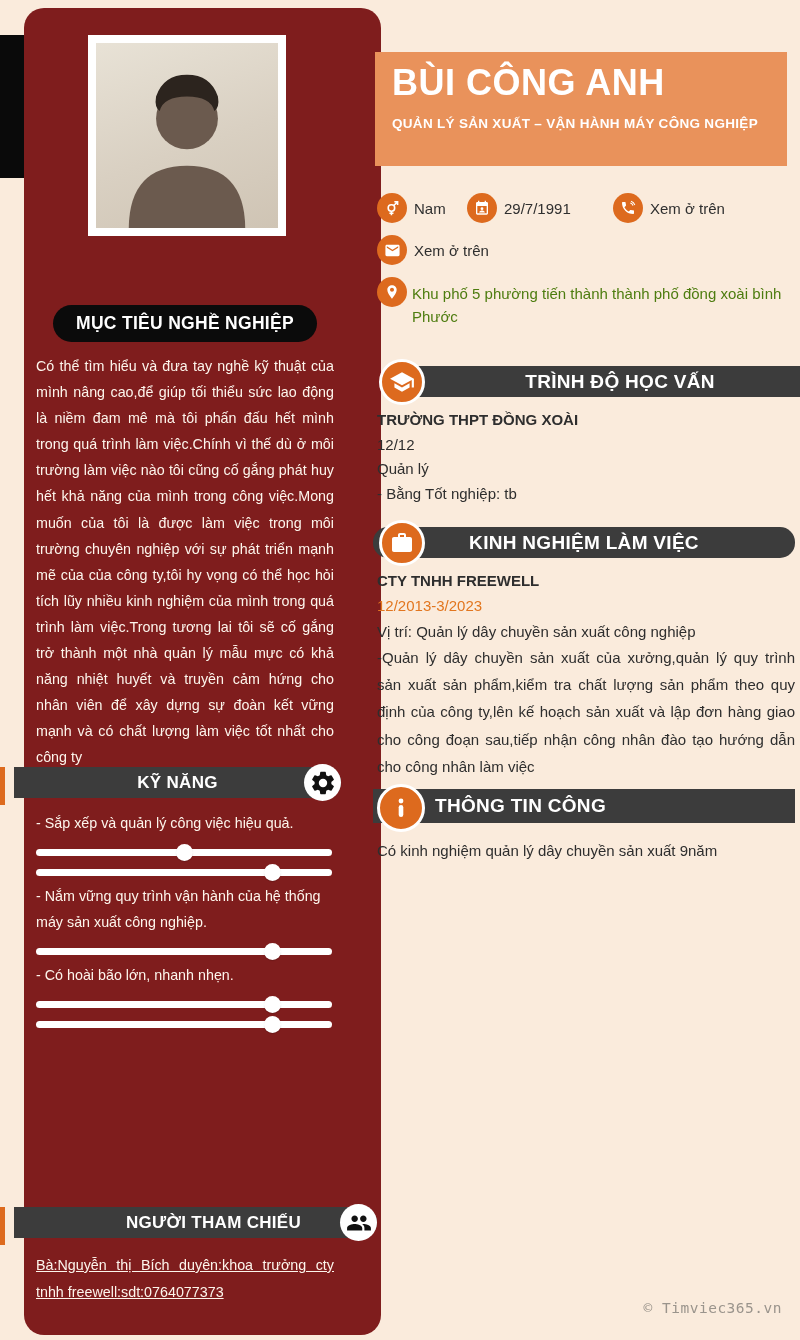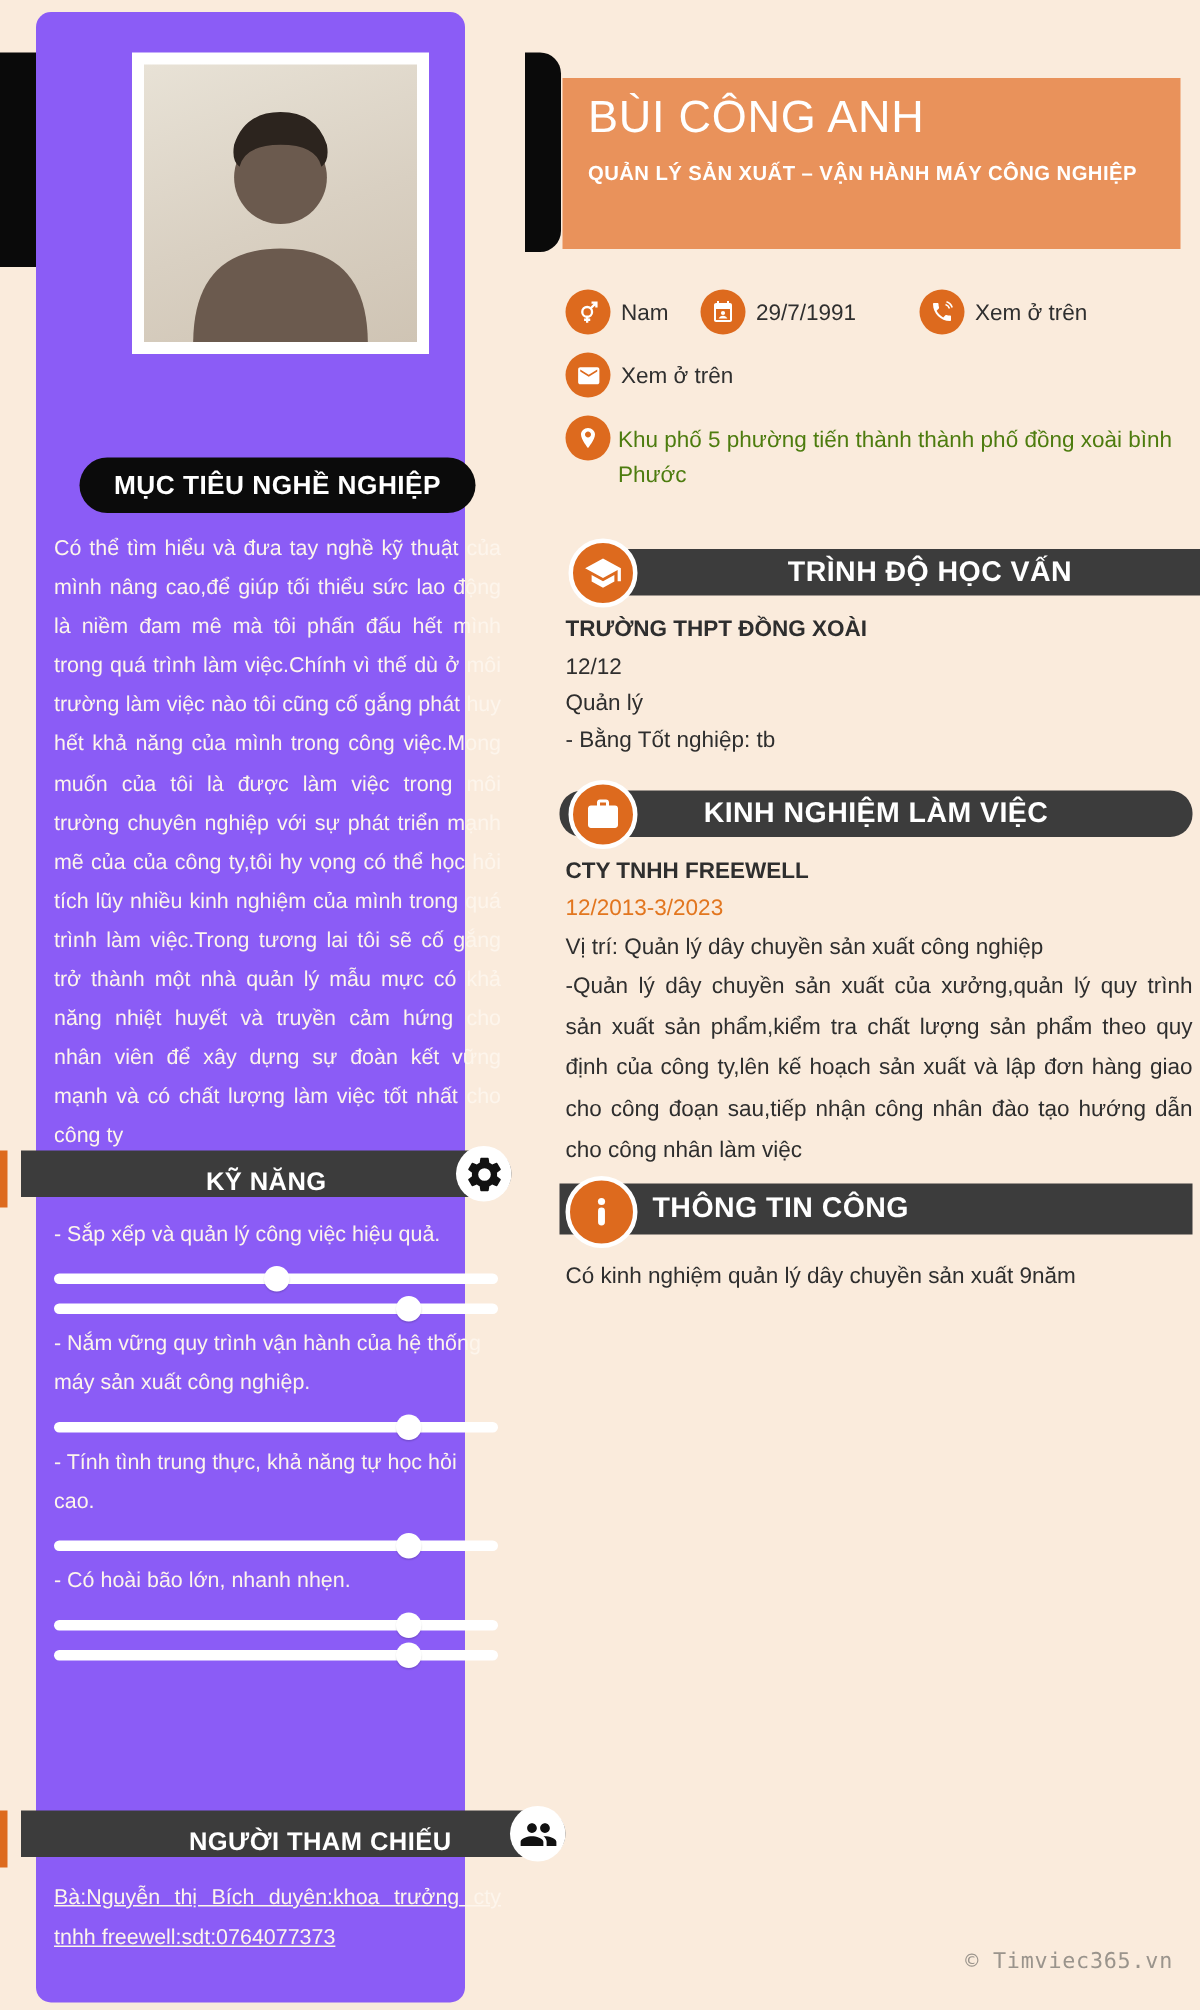--- a/index.html
+++ b/index.html
@@ -6,53 +6,53 @@
   body{
     width:800px;height:1340px;position:relative;overflow:hidden;
     background:#FAEBDC;
     font-family:"Liberation Sans","DejaVu Sans",sans-serif;
     color:#2e2e2e;
   }
   
   .black-strip-left{position:absolute;left:0;top:35px;width:37px;height:143px;background:#0a0a0a;}
   .black-tab-right{position:absolute;left:350px;top:35px;width:24px;height:133px;background:#0a0a0a;border-radius:0 14px 14px 0;}
   
-  .sidebar{position:absolute;left:24px;top:8px;width:286px;height:1327px;background:#8b5cf6;border-radius:10px;}
+  .sidebar{position:absolute;left:24px;top:8px;width:357px;height:1327px;background:#7f1d1d;border-radius:20px;}
   .photo-frame{position:absolute;left:64px;top:27px;width:198px;height:201px;background:#fff;}
   .photo{position:absolute;left:8px;top:8px;right:8px;bottom:8px;background:linear-gradient(160deg,#e8e2d6 0%,#d9d0c2 55%,#cfc4b4 100%);overflow:hidden;}
   .photo svg{position:absolute;left:0;top:12px;width:100%;height:100%;}
   .pill-title{
     position:absolute;left:29px;top:297px;width:264px;height:37px;background:#0b0b0b;border-radius:19px;
     color:#fff;font-weight:bold;font-size:17.5px;display:flex;align-items:center;justify-content:center;letter-spacing:.3px;
   }
   .objective-body{
     position:absolute;left:12px;top:345px;width:298px;color:#fdf5ec;
     font-size:14.3px;line-height:26.1px;text-align:justify;
   }
   
   .side-bar-header{
     position:absolute;left:-10px;width:327px;height:31px;background:#3C3C3C;border-radius:0 16px 16px 0;
-    color:#fff;font-weight:bold;font-size:17px;display:flex;align-items:flex-end;justify-content:center;letter-spacing:.3px;
+    color:#fff;font-weight:bold;font-size:17px;display:flex;align-items:center;justify-content:center;letter-spacing:.3px;
   }
   .side-bar-header .disc{
     position:absolute;right:0;top:-3px;width:37px;height:37px;background:#fff;border-radius:50%;
     display:flex;align-items:center;justify-content:center;
   }
   .side-tab{position:absolute;left:-24px;width:15px;height:38px;background:#DD6A1E;border-radius:8px 0 0 8px;}
   .skills-list{position:absolute;left:12px;top:802px;width:296px;}
   .skill-label{color:#fdf5ec;font-size:14.3px;line-height:26px;}
   .slider{position:relative;height:7px;background:#fff;border-radius:4px;margin:13px 0 7px;}
   .thumb{position:absolute;top:-5px;width:17px;height:17px;background:#fff;border-radius:50%;box-shadow:0 1px 1px rgba(0,0,0,.15);}
   .reference-body{
     position:absolute;left:12px;top:1244px;width:298px;color:#fdf5ec;
     font-size:14.3px;line-height:27px;text-align:justify;text-decoration:underline;
   }
   
   .main-header{position:absolute;left:375px;top:52px;width:412px;height:114px;background:#E9925B;color:#fff;}
-  .main-name{margin:10px 0 0 17px;font-size:30px;font-weight:normal;letter-spacing:.5px;}
+  .main-name{margin:10px 0 0 17px;font-size:36px;font-weight:bold;letter-spacing:.5px;}
   .main-title{margin:7px 0 0 17px;width:370px;font-size:13.5px;font-weight:bold;line-height:26px;letter-spacing:.3px;}
   .contact-item{position:absolute;display:flex;align-items:center;}
   .contact-icon{width:30px;height:30px;border-radius:50%;background:#DD6A1E;display:flex;align-items:center;justify-content:center;flex:0 0 30px;}
   .contact-text{margin-left:7px;font-size:15px;color:#2f2f2f;}
   .address-text{position:absolute;left:412px;top:282px;width:374px;font-size:15px;line-height:23px;color:#4d7c0f;}
   .main-section-bar{
     position:absolute;left:373px;width:422px;height:31px;background:#3C3C3C;color:#fff;
     font-size:19px;font-weight:bold;display:flex;align-items:center;justify-content:center;letter-spacing:.3px;
   }
   .main-section-bar.left-title{justify-content:flex-start;padding-left:62px;width:360px;height:34px;}
@@ -116,26 +116,20 @@
           <div class="thumb" style="left: calc(80% - 8.5px);"></div>
         </div>
     </div>
     <div class="skill">
       <div class="skill-label">- Nắm vững quy trình vận hành của hệ thống máy sản xuất công nghiệp.</div>
       <div class="slider">
           <div class="thumb" style="left: calc(80% - 8.5px);"></div>
         </div>
     </div>
     <div class="skill">
-      <div class="skill-label">- Tính tình trung thực, khả năng tự học hỏi cao.</div>
-      <div class="slider">
-          <div class="thumb" style="left: calc(80% - 8.5px);"></div>
-        </div>
-    </div>
-    <div class="skill">
       <div class="skill-label">- Có hoài bão lớn, nhanh nhẹn.</div>
       <div class="slider">
           <div class="thumb" style="left: calc(80% - 8.5px);"></div>
         </div>
     </div>
     <div class="skill">
       <div class="slider">
           <div class="thumb" style="left: calc(80% - 8.5px);"></div>
         </div>
     </div>

